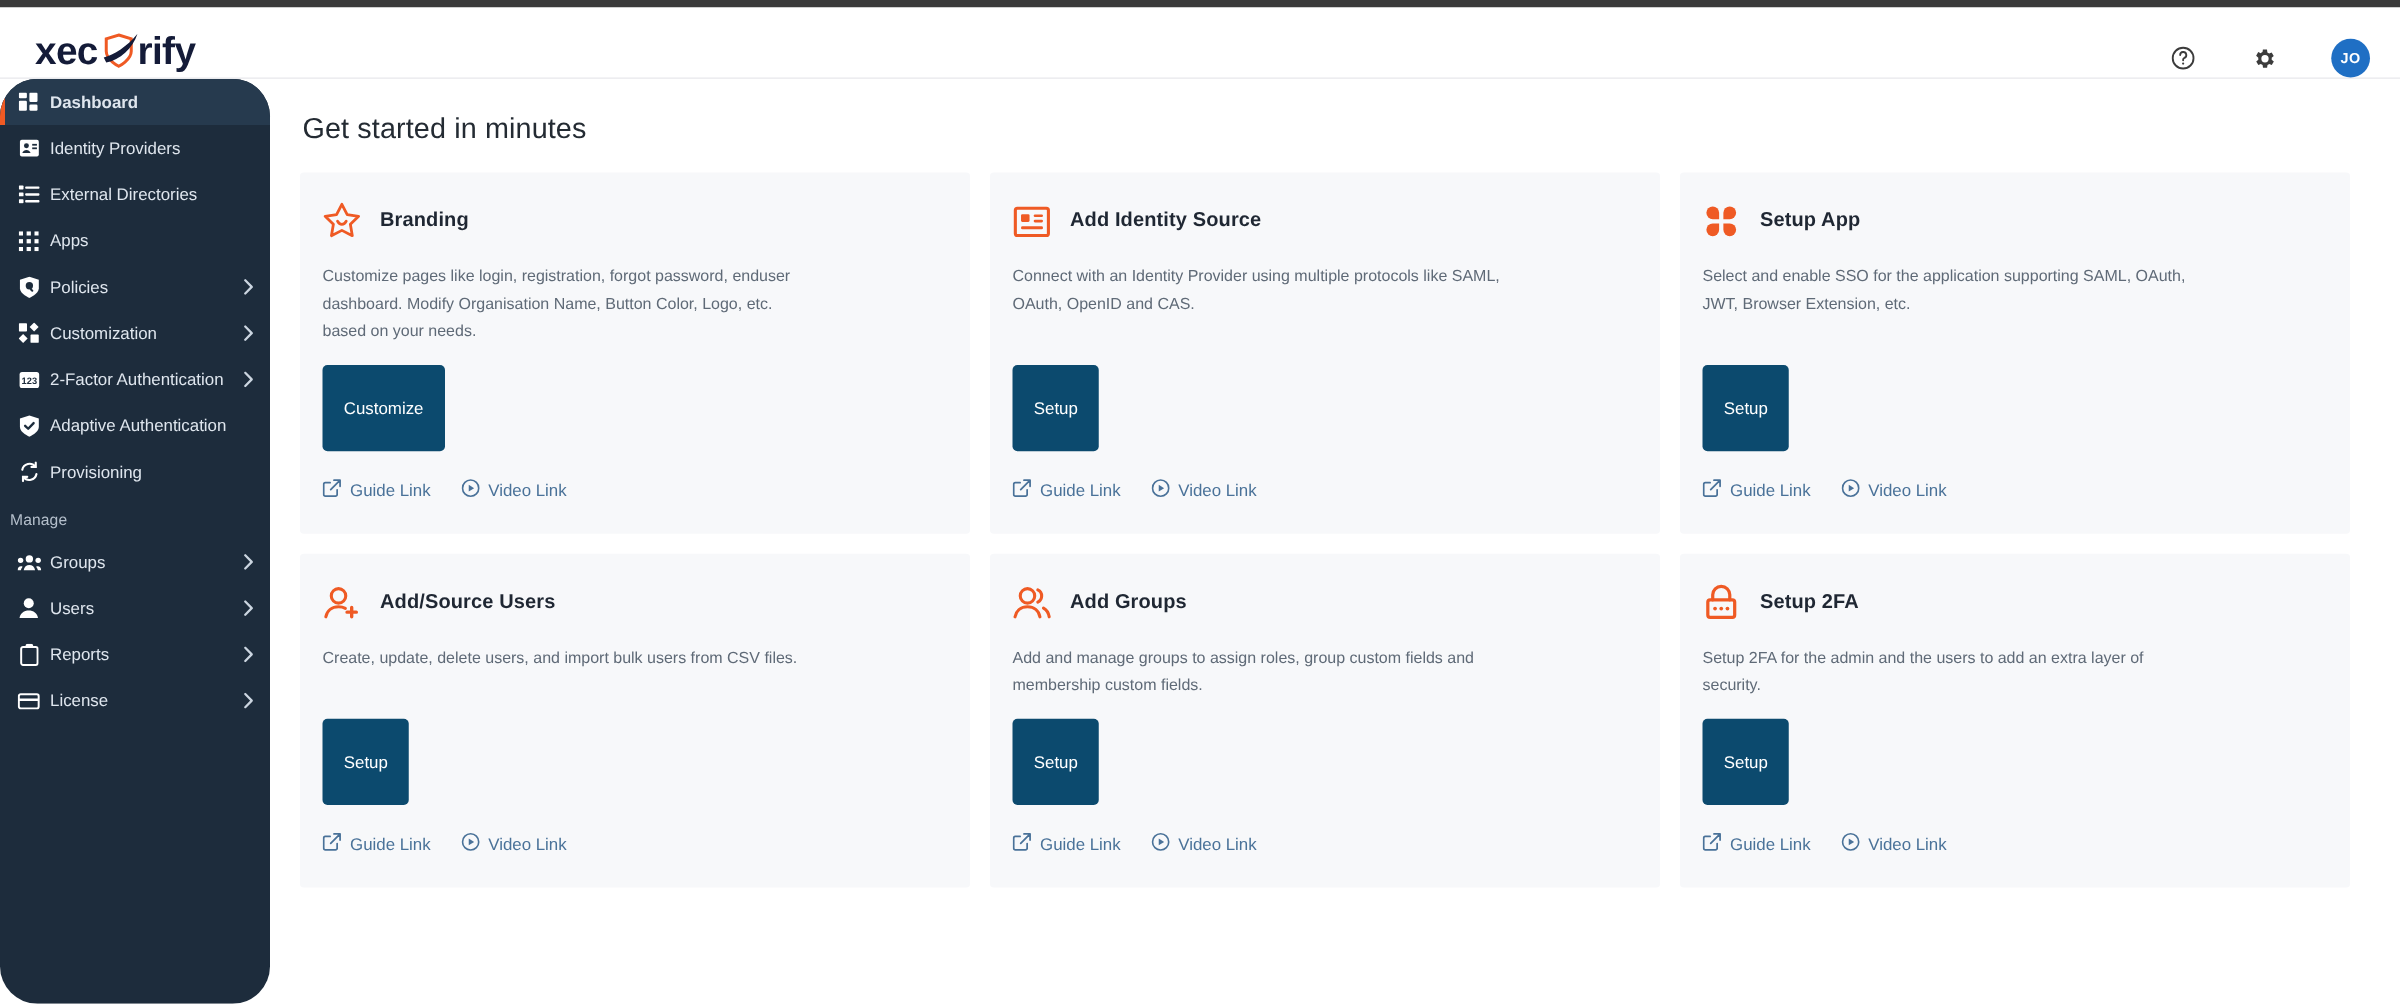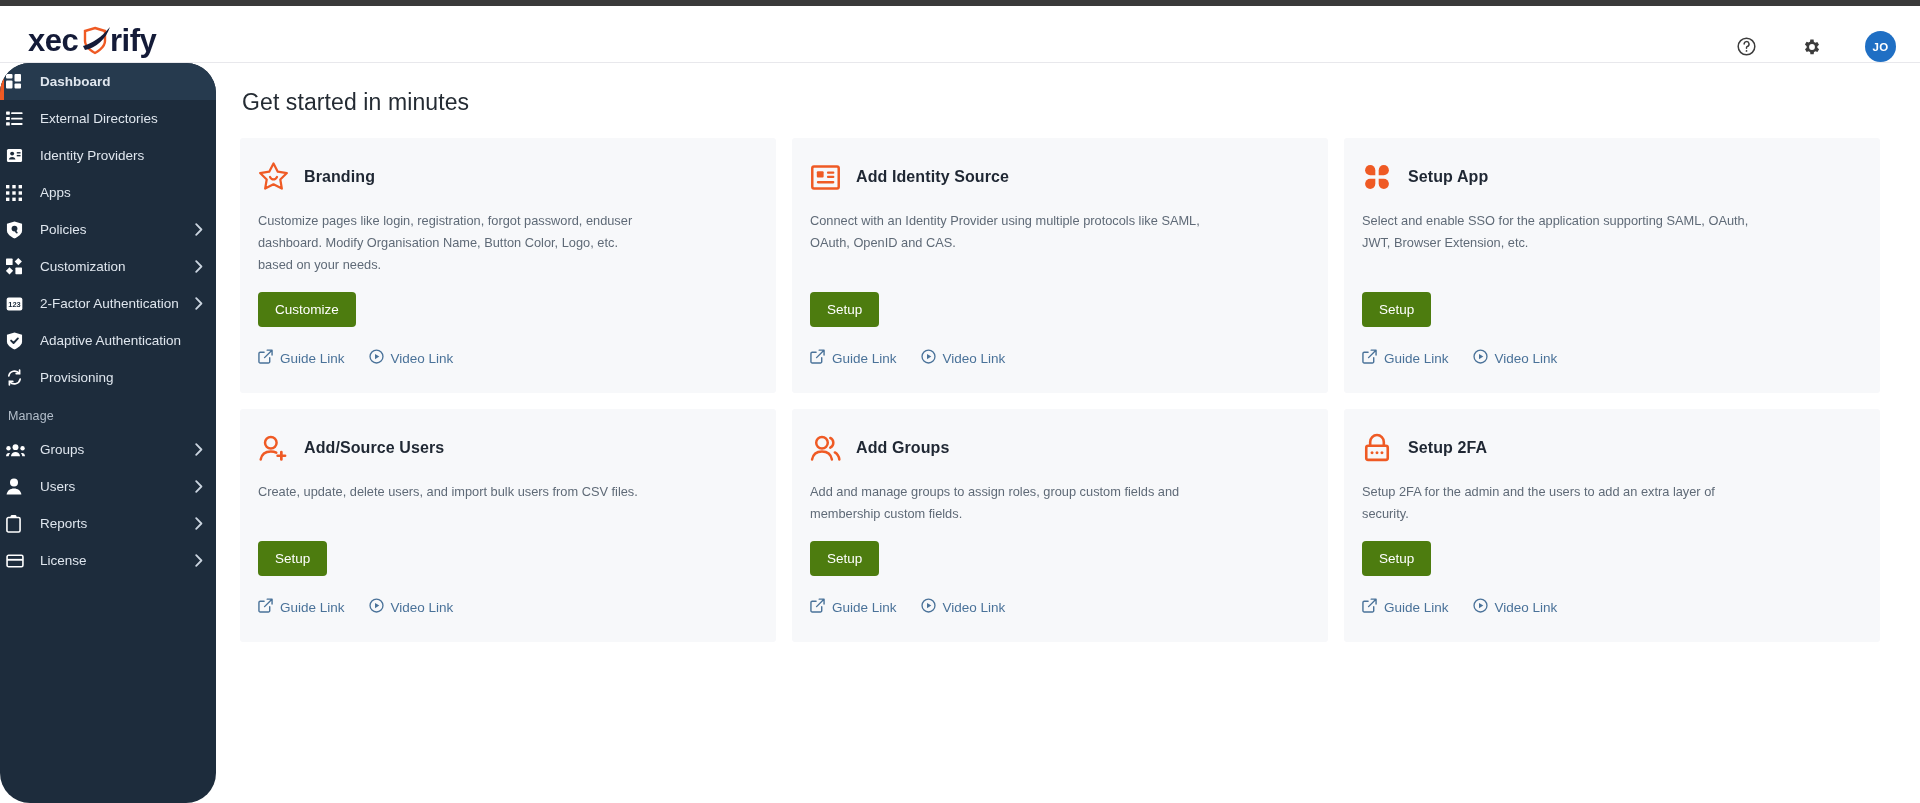--- a/index.html
+++ b/index.html
@@ -86,21 +86,21 @@
     color: #dfe6ee;
     font-size: 13.5px;
     cursor: pointer;
     position: relative;
   }
   .nav-item .ic {
     width: 34px;
     min-width: 34px;
     display: flex;
     align-items: center;
-    justify-content: flex-start;
+    justify-content: center;
     margin-left: 6px;
     color: #ffffff;
   }
   .nav-item .lbl { flex: 1 1 auto; white-space: nowrap; }
   .nav-item .chev {
     width: 14px; min-width: 14px;
     display: flex; align-items: center; justify-content: center;
     color: #cbd5e0;
   }
   .nav-item.active {
@@ -171,27 +171,27 @@
     font-size: 12.8px;
     line-height: 1.72;
     color: #5f6a77;
     padding-left: 4px;
     margin-bottom: 16px;
     max-width: 400px;
   }
   .card-actions { margin-top: auto; }
   .btn {
     display: inline-block;
-    background: #4d7c0f;
+    background: #0c4a6e;
     color: #ffffff;
     border: none;
     border-radius: 4px;
     font-size: 13.5px;
     font-family: inherit;
-    padding: 10px 17px;
+    padding: 27px 17px;
     cursor: pointer;
     margin-left: 4px;
     margin-bottom: 22px;
   }
   .links {
     display: flex;
     gap: 24px;
     padding-left: 4px;
   }
   .link {
@@ -252,43 +252,43 @@
             <rect x="0" y="6.5" width="6.5" height="8" rx="1"></rect>
             <rect x="8.5" y="9.5" width="6.5" height="5" rx="1"></rect>
           </svg>
         </span>
         <span class="lbl">Dashboard</span>
       </div>
 
 
       <div class="nav-item">
         <span class="ic">
+          <svg width="17" height="17" viewBox="0 0 18 18" fill="#fff">
+            <rect x="1" y="2" width="16" height="14" rx="1.6"></rect>
+            <circle cx="6.5" cy="7" r="2.1" fill="#1d2c3c"></circle>
+            <path d="M3 13.2c.5-1.8 2-2.6 3.5-2.6s3 .8 3.5 2.6z" fill="#1d2c3c"></path>
+            <rect x="11.4" y="5.4" width="4" height="1.5" fill="#1d2c3c"></rect>
+            <rect x="11.4" y="8.4" width="4" height="1.5" fill="#1d2c3c"></rect>
+          </svg>
+        </span>
+        <span class="lbl">Identity Providers</span>
+      </div>
+
+      <div class="nav-item">
+        <span class="ic">
           <svg width="17" height="15" viewBox="0 0 18 16" fill="#fff">
             <rect x="0" y="0.5" width="4" height="3.4" rx="0.6"></rect>
             <rect x="5.4" y="1.3" width="12.2" height="2" rx="0.7"></rect>
             <rect x="0" y="6.3" width="4" height="3.4" rx="0.6"></rect>
             <rect x="5.4" y="7.1" width="12.2" height="2" rx="0.7"></rect>
             <rect x="0" y="12.1" width="4" height="3.4" rx="0.6"></rect>
             <rect x="5.4" y="12.9" width="12.2" height="2" rx="0.7"></rect>
           </svg>
         </span>
         <span class="lbl">External Directories</span>
-      </div>
-
-      <div class="nav-item">
-        <span class="ic">
-          <svg width="17" height="17" viewBox="0 0 18 18" fill="#fff">
-            <rect x="1" y="2" width="16" height="14" rx="1.6"></rect>
-            <circle cx="6.5" cy="7" r="2.1" fill="#1d2c3c"></circle>
-            <path d="M3 13.2c.5-1.8 2-2.6 3.5-2.6s3 .8 3.5 2.6z" fill="#1d2c3c"></path>
-            <rect x="11.4" y="5.4" width="4" height="1.5" fill="#1d2c3c"></rect>
-            <rect x="11.4" y="8.4" width="4" height="1.5" fill="#1d2c3c"></rect>
-          </svg>
-        </span>
-        <span class="lbl">Identity Providers</span>
       </div>
 
       <div class="nav-item">
         <span class="ic">
           <svg width="16" height="16" viewBox="0 0 16 16" fill="#fff">
             <rect x="0" y="0" width="3.4" height="3.4"></rect>
               <rect x="6.3" y="0" width="3.4" height="3.4"></rect>
               <rect x="12.6" y="0" width="3.4" height="3.4"></rect>
             <rect x="0" y="6.3" width="3.4" height="3.4"></rect>
               <rect x="6.3" y="6.3" width="3.4" height="3.4"></rect>

